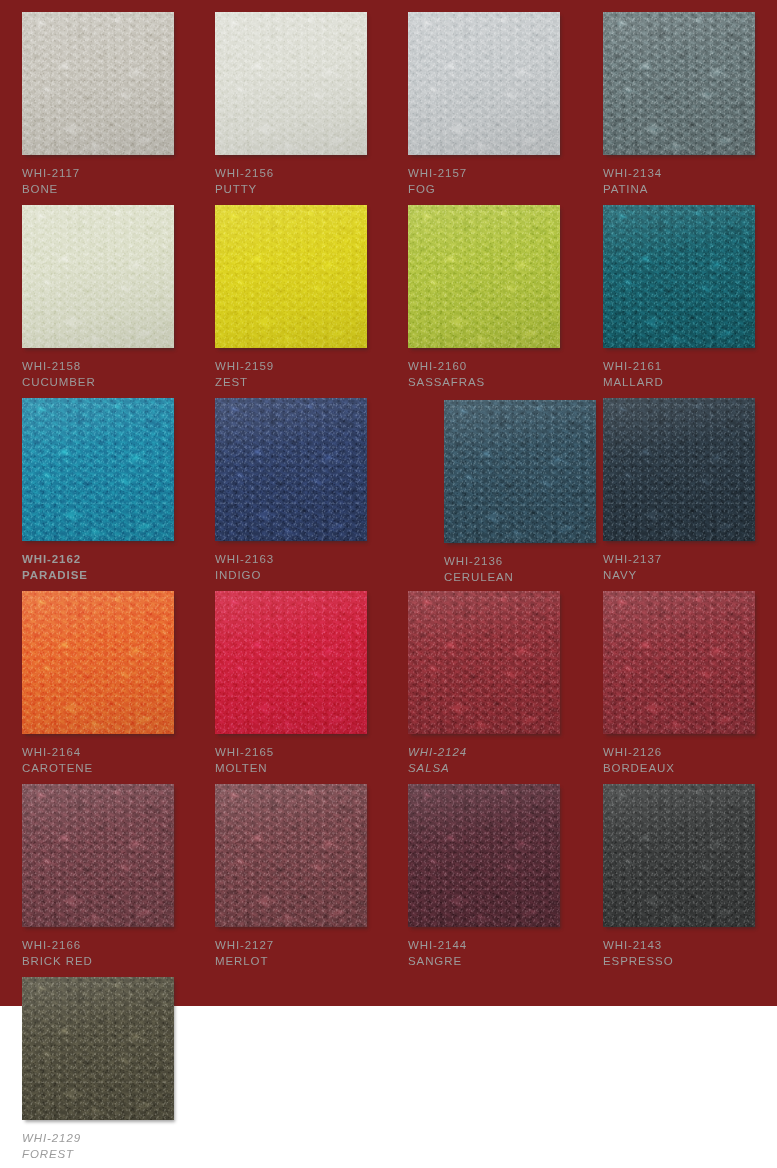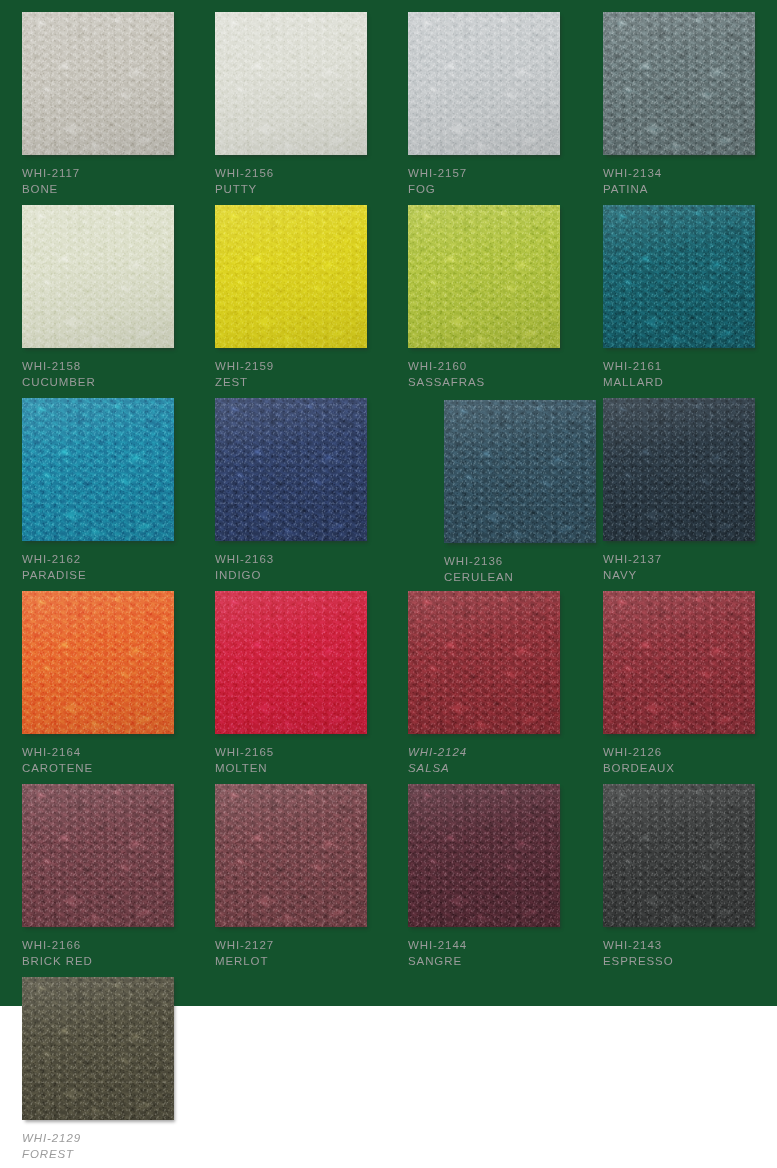--- a/index.html
+++ b/index.html
@@ -12,21 +12,21 @@
     width: 777px;
     height: 1168px;
     font-family: "Liberation Sans", sans-serif;
     overflow: hidden;
     position: relative;
   }
   #swatch-sheet {
     position: relative;
     width: 777px;
     height: 1006px;
-    background: #14532d;
+    background: #7f1d1d;
   }
   .swatch-cell {
     position: absolute;
     width: 190px;
   }
   .swatch-chip {
     position: relative;
     width: 152px;
     height: 143px;
     box-shadow: 2px 3px 3px -1px rgba(40,40,40,0.42);
@@ -214,21 +214,21 @@
         <span class="swatch-name">MALLARD</span>
       </div>
     </div>
     <div class="swatch-cell" style="left: 22px; top: 398px;">
       <div class="swatch-chip" title="PARADISE" style="width: 152px; height: 143px; background-color: rgb(29, 135, 166);">
         <div class="grain"></div>
         <div class="grain2"></div>
         <div class="grain3"></div>
         <div class="sheen"></div>
       </div>
-      <div class="swatch-label" style="color: rgb(155, 155, 155);">
+      <div class="swatch-label" style="color: rgb(155, 155, 155); font-weight: bold;">
         <span class="swatch-code">WHI-2162</span>
         <span class="swatch-name">PARADISE</span>
       </div>
     </div>
     <div class="swatch-cell" style="left: 215px; top: 398px;">
       <div class="swatch-chip" title="INDIGO" style="width: 152px; height: 143px; background-color: rgb(47, 63, 103);">
         <div class="grain"></div>
         <div class="grain2"></div>
         <div class="grain3"></div>
         <div class="sheen"></div>

